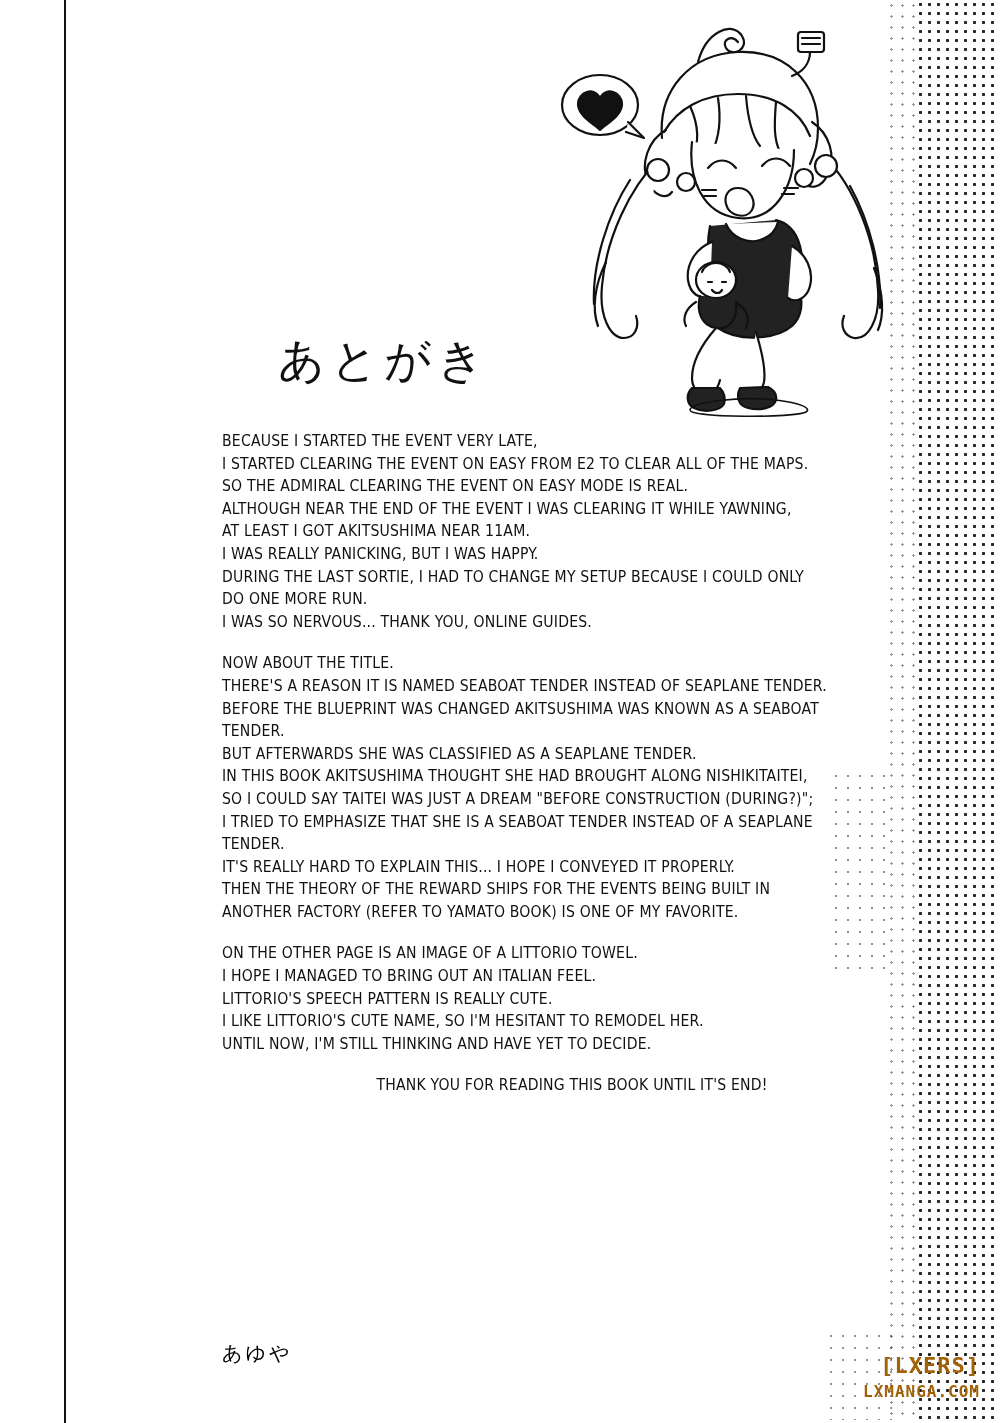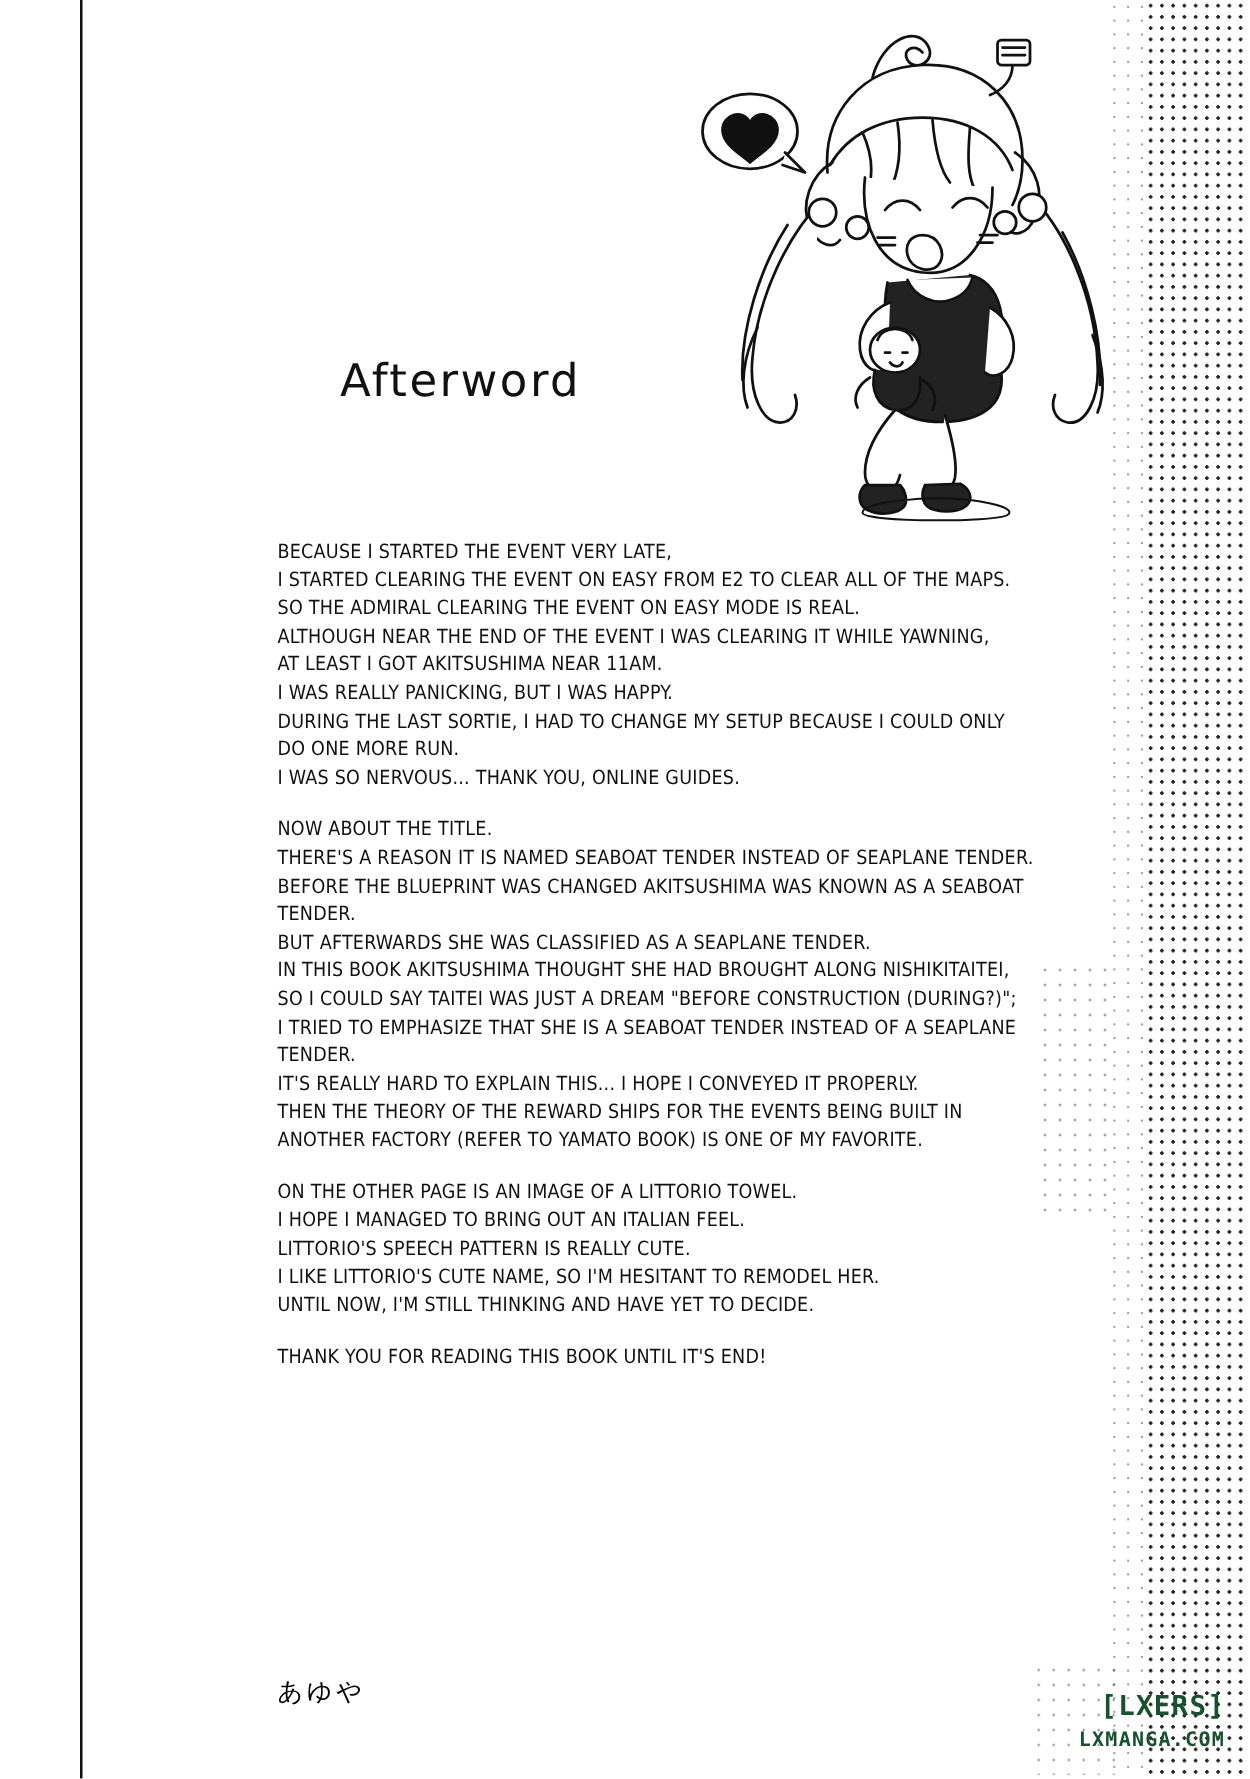--- a/index.html
+++ b/index.html
@@ -102,40 +102,40 @@
     line-height: 22.6px;
     color: #111111;
     letter-spacing: 0.2px;
     text-transform: uppercase;
     font-stretch: condensed;
   }
   .para {
     margin: 0 0 19px 0;
     white-space: pre-line;
   }
-  .para:last-child { margin-bottom: 16px; }
+  .para:last-child { margin-bottom: 16px; text-align: center; }
 
   
   .signature {
     position: absolute;
     left: 222px;
     top: 1340px;
     font-family: "DejaVu Sans", sans-serif;
     font-size: 20px;
     letter-spacing: 3px;
     color: #000000;
   }
 
   
   .watermark {
     position: absolute;
     right: 20px;
     bottom: 18px;
     text-align: right;
-    color: #14532d;
+    color: #a16207;
   }
   .wm-top {
     font-family: "DejaVu Sans Mono", monospace;
     font-size: 22px;
     font-weight: 700;
     letter-spacing: 1px;
     line-height: 26px;
   }
   .wm-bot {
     font-family: "DejaVu Sans Mono", monospace;
@@ -239,21 +239,21 @@
         <path d="M172 280 c3 4 8 4 10 0"></path>
         <path d="M160 286 c-4 16 2 30 16 32 c14 2 22 -10 20 -26" fill="#222" stroke="#111"></path>
         <path d="M156 292 c-10 6 -14 16 -10 24"></path>
         <path d="M198 294 c10 6 12 16 8 24"></path>
       </g>
 
       <path d="M150 400 c0 -8 50 -14 86 -10 c24 3 36 8 30 12 c-10 6 -116 6 -116 -2 z" fill="none" stroke="#111" stroke-width="1.6"></path>
     </svg>
   </div>
 
-  <div class="afterword-en">Afterword</div>
+  <div class="afterword-jp">あとがき</div>
 
   <div class="body-text">
     <p class="para">Because I started the event very late,
 I started clearing the event on easy from E2 to clear all of the maps.
 So the admiral clearing the event on easy mode is real.
 Although near the end of the event I was clearing it while yawning,
 at least I got Akitsushima near 11am.
 I was really panicking, but I was happy.
 During the last sortie, I had to change my setup because I could only
 do one more run.

